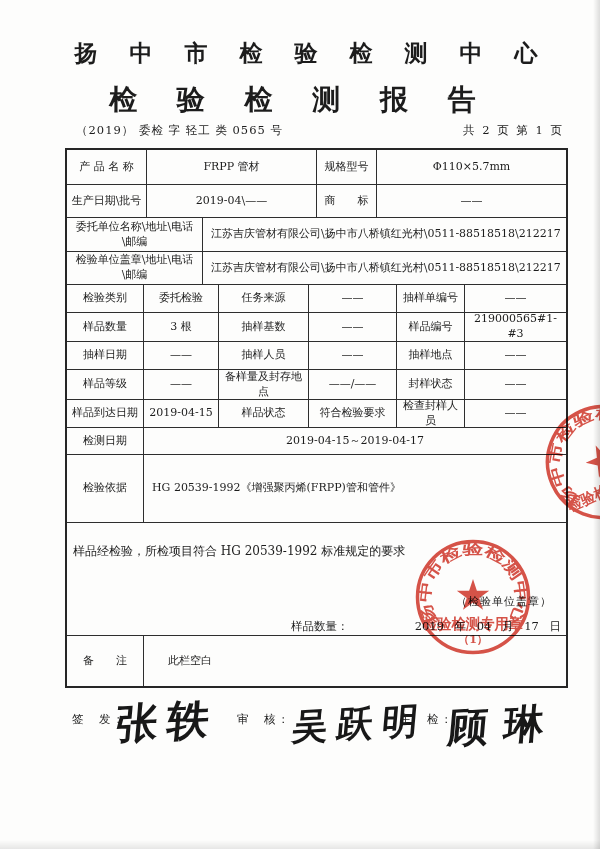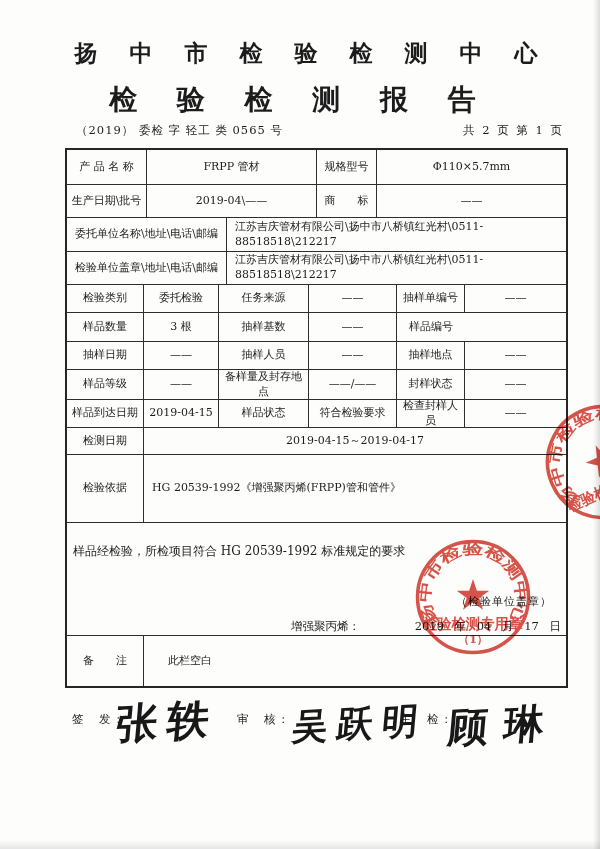--- a/index.html
+++ b/index.html
@@ -26,21 +26,21 @@
     align-items:center;justify-content:center;text-align:center;
     font-size:11px;line-height:1.35;padding:1px 2px;overflow:hidden;}
   .td:last-child{border-right:none;}
   .td.left{justify-content:flex-start;text-align:left;padding-left:8px;}
   
   .h35{height:35px}.h33{height:33px}.h34{height:34px}.h28{height:28px}
   .h29{height:29px}.h30{height:30px}.h27{height:27px}.h68{height:68px}
   .h113{height:113px}.h50{height:50px}
   
   .wA0{width:80px}.wA1{width:170px}.wA2{width:60px}.wAx{flex:1}
-  .wB0{width:160px}.wBx{flex:1}
+  .wB0{width:136px}.wBx{flex:1}
   .wC0{width:77px}.wC1{width:75px}.wC2{width:90px}.wC3{width:88px}.wC4{width:68px}.wCx{flex:1}
   .wD0{width:77px}.wDx{flex:1}
 
   .concl-cell{position:relative;display:block;padding:0;}
   .concl-text{position:absolute;top:20px;left:6px;right:8px;font-size:12px;text-align:left;}
   .seal-hint{position:absolute;top:72px;right:14px;font-size:11px;letter-spacing:1px;}
   .issue-line{position:absolute;top:96px;left:224px;right:5px;font-size:11.5px;
     display:flex;justify-content:space-between;white-space:nowrap;}
   .issue-line .dt{word-spacing:7px;}
 
@@ -96,20 +96,21 @@
       <div class="td wC4">抽样单编号</div>
       <div class="td wCx">——</div>
     </div>
 
     <div class="tr h29">
       <div class="td wC0">样品数量</div>
       <div class="td wC1">3 根</div>
       <div class="td wC2">抽样基数</div>
       <div class="td wC3">——</div>
       <div class="td wC4">样品编号</div>
+      <div class="td wCx">219000565#1-#3</div>
     </div>
 
     <div class="tr h28">
       <div class="td wC0">抽样日期</div>
       <div class="td wC1">——</div>
       <div class="td wC2">抽样人员</div>
       <div class="td wC3">——</div>
       <div class="td wC4">抽样地点</div>
       <div class="td wCx">——</div>
     </div>
@@ -140,21 +141,21 @@
     <div class="tr h68">
       <div class="td wD0">检验依据</div>
       <div class="td wDx left">HG 20539-1992《增强聚丙烯(FRPP)管和管件》</div>
     </div>
 
     <div class="tr h113">
       <div class="td wDx concl-cell">
         <div class="concl-text">样品经检验，所检项目符合 HG 20539-1992 标准规定的要求</div>
         <div class="seal-hint">（检验单位盖章）</div>
         <div class="issue-line">
-          <span>增强聚丙烯：</span>
+          <span>样品数量：</span>
           <span class="dt">2019 年 04 月 17 日</span>
         </div>
       </div>
     </div>
 
     <div class="tr h50">
       <div class="td wD0">备　　注</div>
       <div class="td wDx left">此栏空白</div>
     </div>
 

